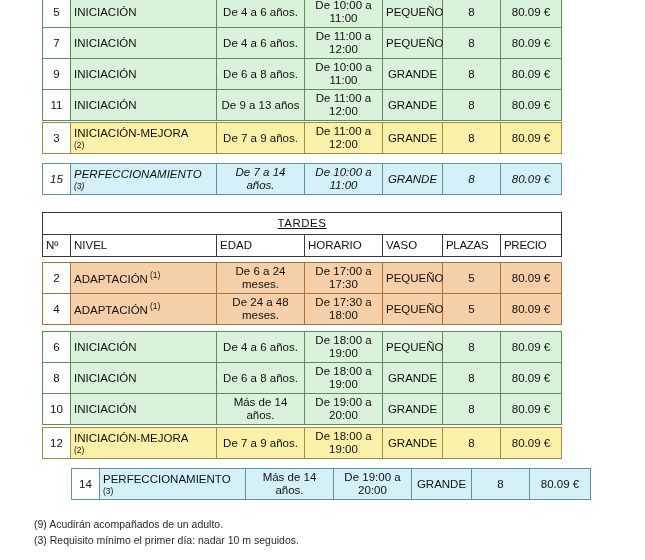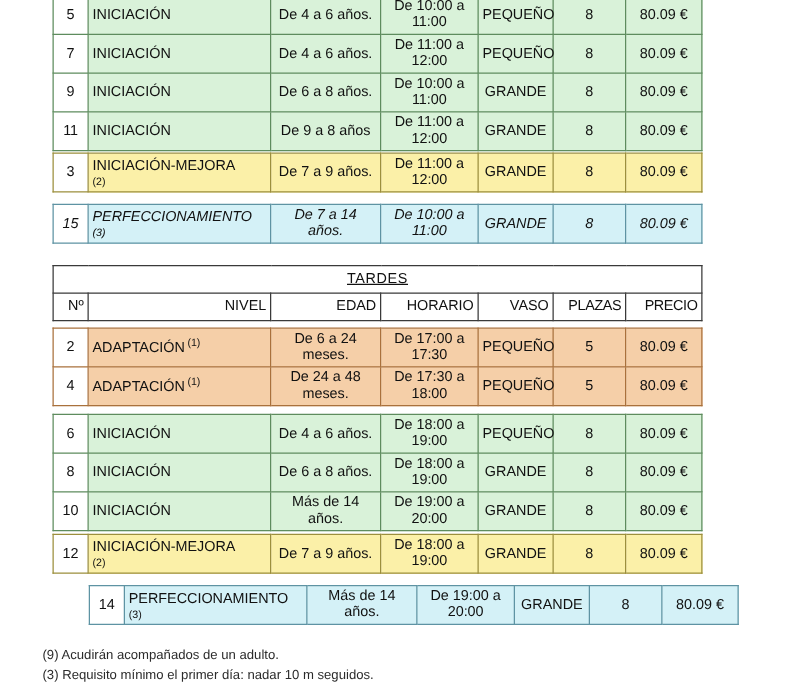--- a/index.html
+++ b/index.html
@@ -85,21 +85,21 @@
   .banner-cell {
     text-align: center;
     font-weight: bold;
     font-size: 14px;
     letter-spacing: 0.5px;
     height: 22px;
     background: #ffffff;
     text-decoration: underline;
   }
   .hdr-cell {
-    text-align: right;
+    text-align: left;
     font-weight: bold;
     font-size: 12.5px;
     height: 22px;
     background: #ffffff;
     padding: 0 1px;
   }
   .hdr-cell.tight { font-size: 11.5px; letter-spacing: -0.3px; }
 
   
   .notes {
@@ -154,21 +154,21 @@
           <td class="c-niv-cell bg-green brd-green"><span>INICIACIÓN</span></td>
           <td class="c-edad-cell bg-green brd-green">De 6 a 8 años.</td>
           <td class="c-hor-cell bg-green brd-green">De 10:00 a 11:00</td>
           <td class="c-vaso-cell bg-green brd-green">GRANDE</td>
           <td class="c-plaz-cell bg-green brd-green">8</td>
           <td class="c-prec-cell bg-green brd-green">80.09 €</td>
         </tr>
         <tr class="row-h">
           <td class="c-num-cell bg-white brd-green">11</td>
           <td class="c-niv-cell bg-green brd-green"><span>INICIACIÓN</span></td>
-          <td class="c-edad-cell bg-green brd-green">De 9 a 8 años</td>
+          <td class="c-edad-cell bg-green brd-green">De 9 a 13 años</td>
           <td class="c-hor-cell bg-green brd-green">De 11:00 a 12:00</td>
           <td class="c-vaso-cell bg-green brd-green">GRANDE</td>
           <td class="c-plaz-cell bg-green brd-green">8</td>
           <td class="c-prec-cell bg-green brd-green">80.09 €</td>
         </tr>
       </tbody>
   </table>
 
   <table class="tbl" id="tbl-morning-yellow" style="top:122px;">
     <colgroup>

